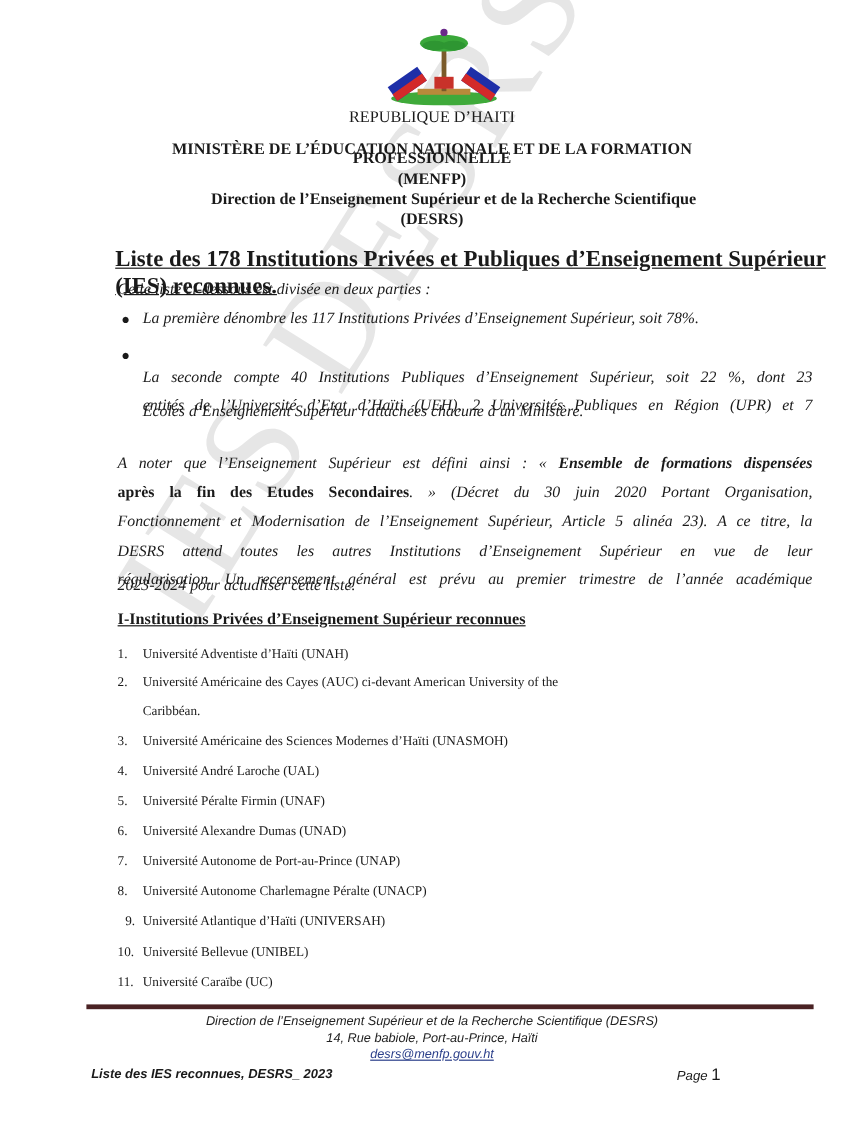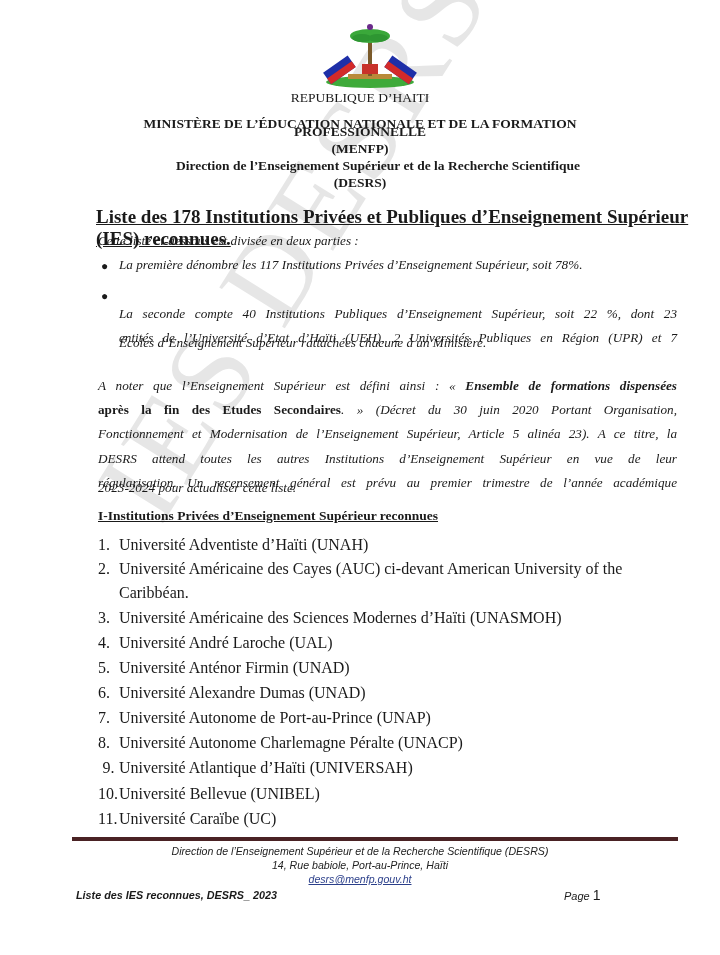--- a/index.html
+++ b/index.html
@@ -10,21 +10,21 @@
                white-space:nowrap; letter-spacing:6px; z-index:0; pointer-events:none; }
   .page { position:relative; z-index:1; }
   .crest { position:absolute; left:318px; top:18px; width:104px; height:70px; }
   .hdr { position:absolute; left:0; width:720px; text-align:center; font-size:13.5px; line-height:16px; }
   .hdr.b { font-weight:bold; }
   .title { position:absolute; left:96px; top:206px; font-size:19px; font-weight:bold; text-decoration:underline; }
   .para { position:absolute; font-style:italic; font-size:13.2px; line-height:24.5px; }
   .bullet { position:absolute; left:101px; font-size:12px; }
   .justify { text-align:justify; text-align-last:justify;margin-top:19px; }
   .sect { position:absolute; left:98px; top:508px; font-size:13.5px; font-weight:bold; text-decoration:underline; }
-  .li { position:absolute; left:98px; font-size:16px; line-height:16px; }
+  .li { position:absolute; left:98px; font-size:11px; line-height:16px; }
   .li .n { display:inline-block; width:21px; }
   .rule { position:absolute; left:72px; top:837px; width:606px; height:4px; background:#4a2224; }
   .foot { position:absolute; left:0; width:720px; text-align:center; font-family:"Liberation Sans", sans-serif;
           font-style:italic; font-size:10.6px; line-height:13px; color:#222; }
   .foot a { color:#2b3f8a; text-decoration:underline; }
   .fl { position:absolute; left:76px; top:889px; font-family:"Liberation Sans", sans-serif; font-style:italic;
         font-weight:bold; font-size:10.8px; }
   .fr { position:absolute; left:564px; top:887px; font-family:"Liberation Sans", sans-serif; font-style:italic; font-size:11px; }
   .fr .pn { font-style:normal; font-size:14px; }
 </style>
@@ -84,21 +84,21 @@
   <div class="para justify" style="left:98px; top:452px; width:579px;">régularisation. Un recensement général est prévu au premier trimestre de l’année académique</div>
   <div class="para" style="left:98px; top:476px;">2023-2024 pour actualiser cette liste.</div>
 
   <div class="sect">I-Institutions Privées d’Enseignement Supérieur reconnues</div>
 
   <div class="li" style="top:537px;"><span class="n">1.</span><span>Université Adventiste d’Haïti (UNAH)</span></div>
   <div class="li" style="top:561px;"><span class="n">2.</span><span>Université Américaine des Cayes (AUC) ci-devant American University of the</span></div>
   <div class="li" style="top:585px; left:119px;">Caribbéan.</div>
   <div class="li" style="top:610px;"><span class="n">3.</span><span>Université Américaine des Sciences Modernes d’Haïti (UNASMOH)</span></div>
   <div class="li" style="top:635px;"><span class="n">4.</span><span>Université André Laroche (UAL)</span></div>
-  <div class="li" style="top:660px;"><span class="n">5.</span><span>Université Anténor Firmin (UNAD)</span></div>
+  <div class="li" style="top:660px;"><span class="n">5.</span><span>Université Péralte Firmin (UNAF)</span></div>
   <div class="li" style="top:685px;"><span class="n">6.</span><span>Université Alexandre Dumas (UNAD)</span></div>
   <div class="li" style="top:710px;"><span class="n">7.</span><span>Université Autonome de Port-au-Prince (UNAP)</span></div>
   <div class="li" style="top:735px;"><span class="n">8.</span><span>Université Autonome Charlemagne Péralte (UNACP)</span></div>
   <div class="li" style="top:760px;text-align:center;"><span class="n">9.</span><span>Université Atlantique d’Haïti (UNIVERSAH)</span></div>
   <div class="li" style="top:786px;"><span class="n">10.</span><span>Université Bellevue (UNIBEL)</span></div>
   <div class="li" style="top:811px;"><span class="n">11.</span><span>Université Caraïbe (UC)</span></div>
 
   <div class="rule"></div>
 
   <div class="foot" style="top:845px;">Direction de l’Enseignement Supérieur et de la Recherche Scientifique (DESRS)</div>

